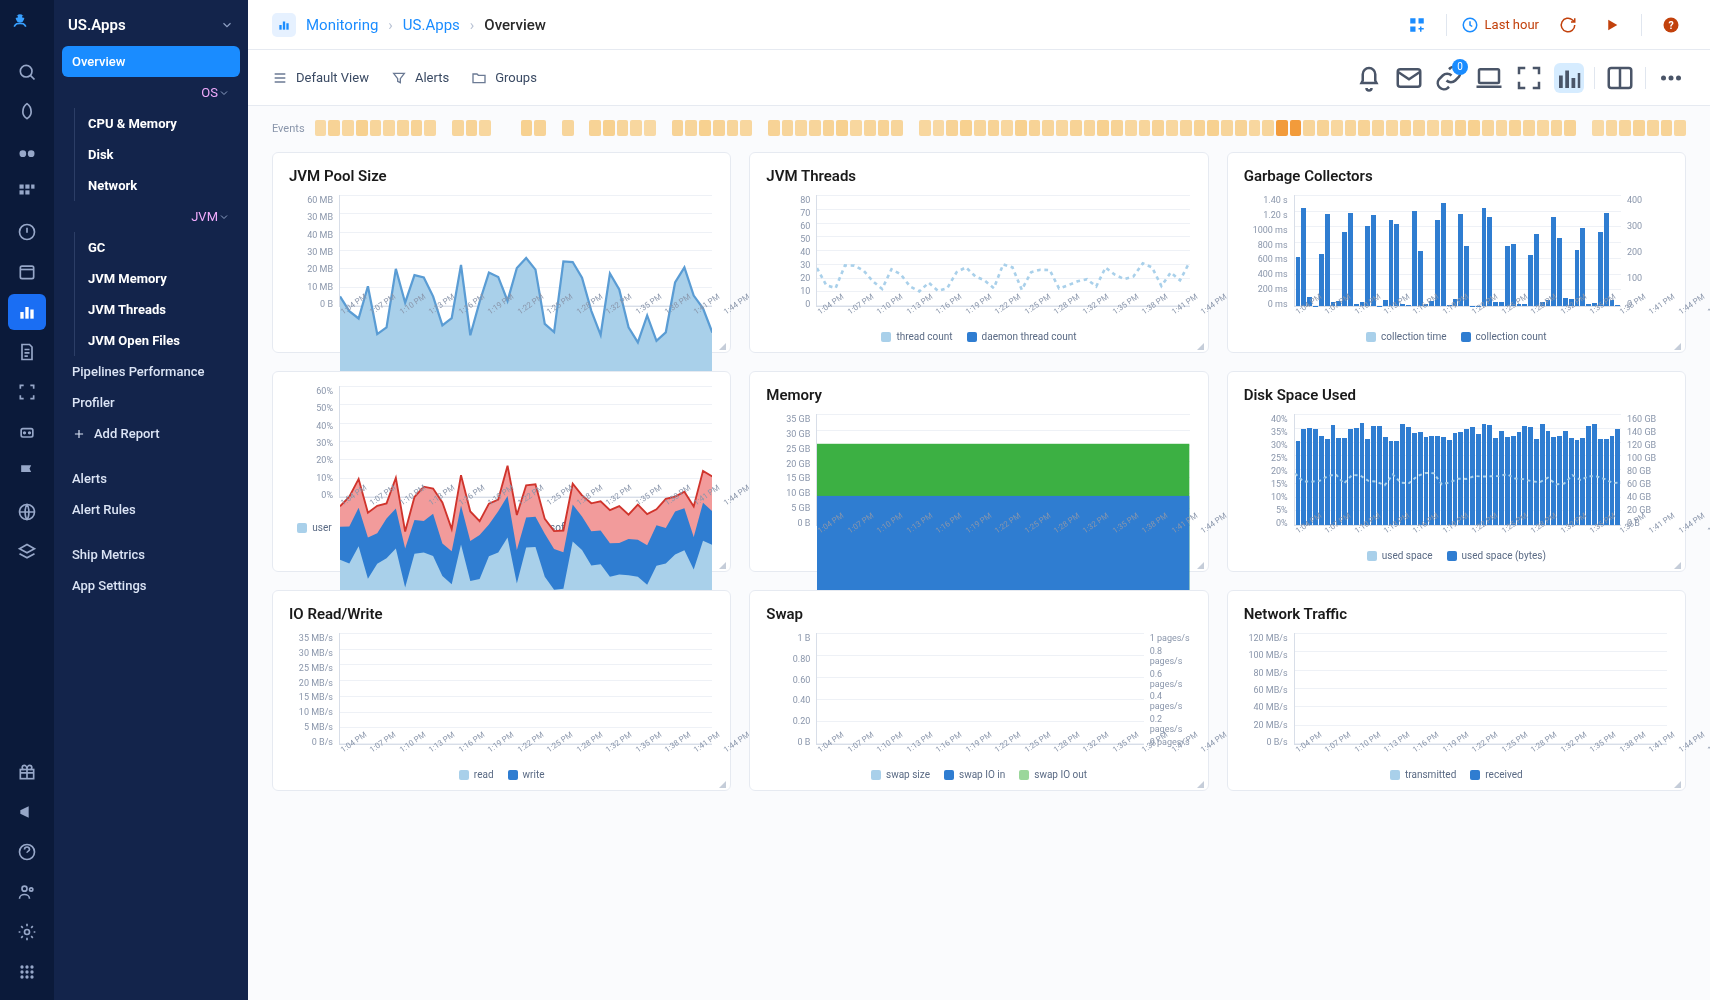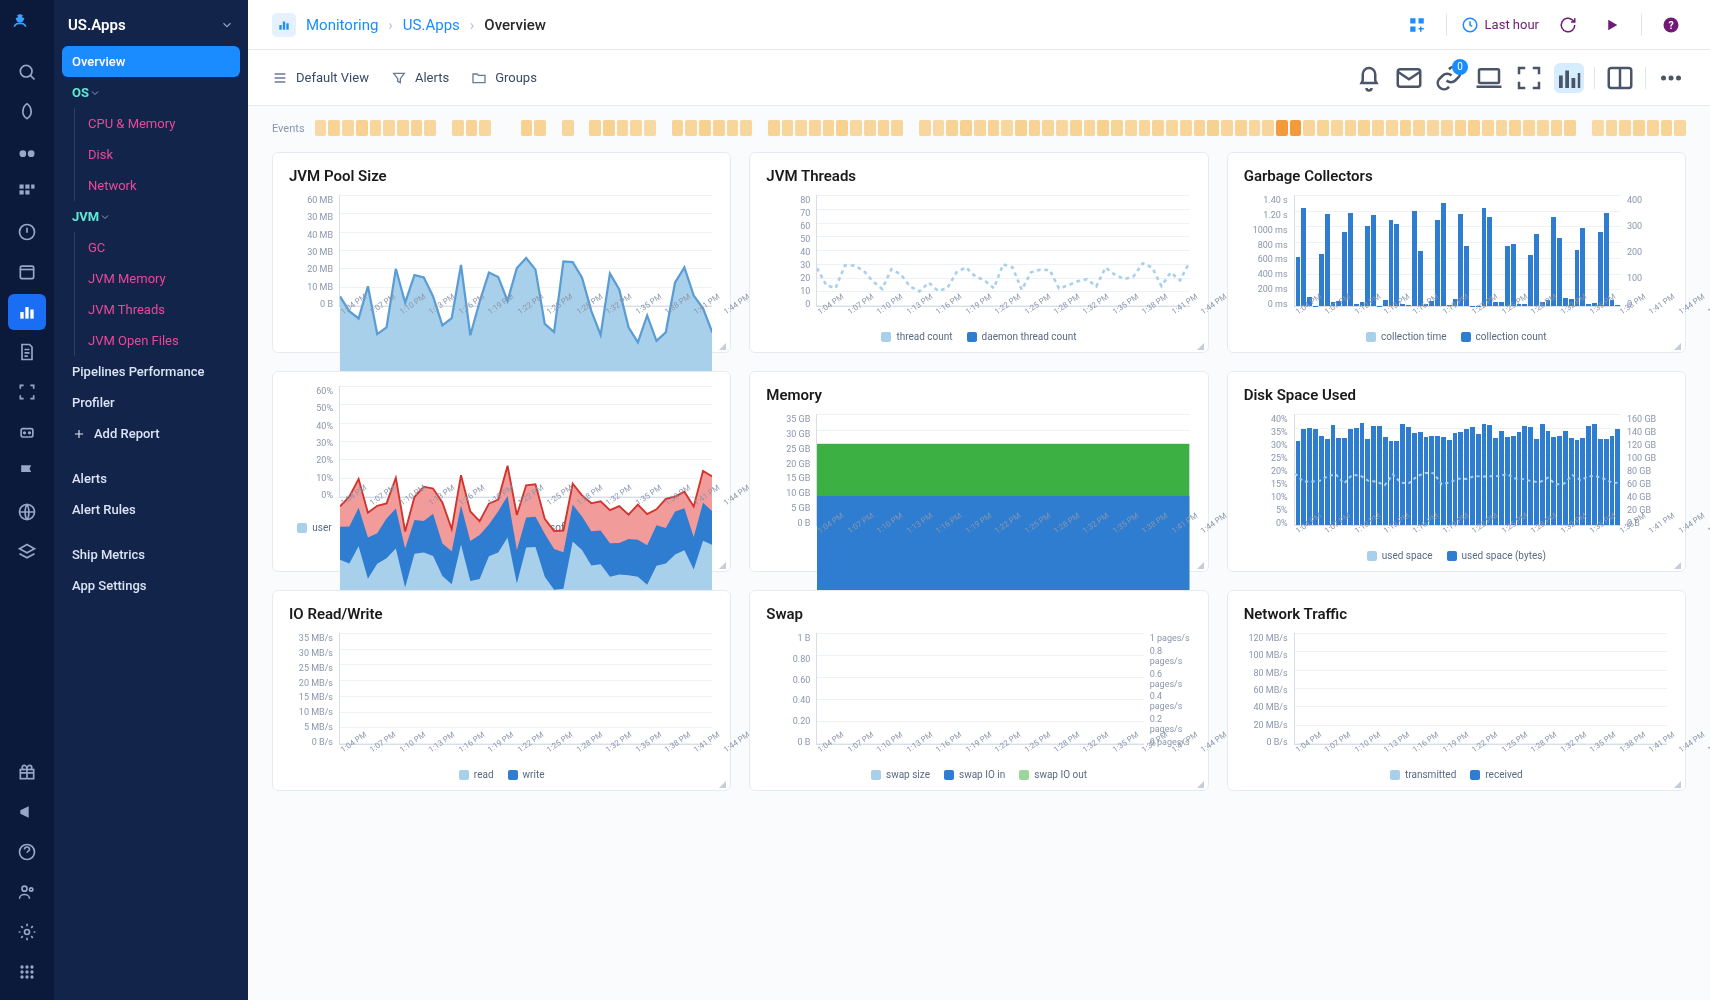--- a/index.html
+++ b/index.html
@@ -12,35 +12,35 @@
   .rail .ico.selected { background: #1a6ef3; color: #fff; }
   .rail .spacer { flex: 1; }
   .rail svg { width: 20px; height: 20px; }
   
   .sidebar { width: 194px; background: #13244b; color: #dbe4f5; display: flex; flex-direction: column; padding-top: 8px; }
   .sb-header { display: flex; align-items: center; justify-content: space-between; padding: 8px 14px 12px; font-size: 15px; font-weight: 600; color: #fff; }
   .sb-header svg { width: 14px; height: 14px; color: #8ea0c4; }
   .nav { display: flex; flex-direction: column; padding: 0 8px; }
   .nav-item { padding: 8px 10px; border-radius: 6px; color: #dbe4f5; cursor: pointer; font-weight: 500; display: flex; align-items: center; gap: 8px; }
   .nav-item.active { background: #1a8cff; color: #fff; }
-  .nav-group-hd { display: flex; align-items: center; justify-content: flex-start; padding: 8px 10px; color: #5eead4; font-weight: 700; cursor: pointer; }
+  .nav-group-hd { display: flex; align-items: center; justify-content: flex-end; padding: 8px 10px; color: #f0abfc; font-weight: 400; cursor: pointer; }
   .nav-group-hd svg { width: 12px; height: 12px; color: #8ea0c4; }
   .nav-sub { padding-left: 16px; }
-  .nav-sub .nav-item { font-weight: 400; color: #ec4899; position: relative; text-align: right; }
+  .nav-sub .nav-item { font-weight: 700; color: #ffffff; position: relative; text-align: right; }
   .nav-sub .nav-item::before { content: ""; position: absolute; left: -4px; top: 0; bottom: 0; width: 1px; background: #2c3e66; }
   .nav-sep { height: 14px; }
   
   .main { flex: 1; display: flex; flex-direction: column; background: #fafbfd; min-width: 0; }
   .topbar { height: 50px; display: flex; align-items: center; padding: 0 24px; border-bottom: 1px solid #e6eaf1; background: #fff; }
   .crumbs { display: flex; align-items: center; gap: 10px; font-size: 15px; }
   .crumbs a { color: #1a8cff; text-decoration: none; }
   .crumbs .sep { color: #b8c2d4; }
   .crumbs .current { color: #2a2a2a; font-weight: 500; }
   .crumb-ico { width: 24px; height: 24px; border-radius: 5px; background: #e6f1ff; color: #1a8cff; display: flex; align-items: center; justify-content: center; }
-  .topright { margin-left: auto; display: flex; align-items: center; gap: 14px; color: #701a75; }
+  .topright { margin-left: auto; display: flex; align-items: center; gap: 14px; color: #c2410c; }
   .topright .lbl { display: flex; align-items: center; gap: 6px; }
   .topright svg { width: 18px; height: 18px; }
   .vdiv { width: 1px; height: 22px; background: #e0e6ef; }
   .btnico { width: 30px; height: 30px; display: flex; align-items: center; justify-content: center; border-radius: 6px; cursor: pointer; }
   .btnico.accent { color: #1a8cff; }
   .btnico.hl { background: #d6ecff; color: #1a8cff; }
   
   .viewbar { height: 56px; display: flex; align-items: center; padding: 0 24px; gap: 22px; border-bottom: 1px solid #e6eaf1; background: #fff; }
   .vb-item { display: flex; align-items: center; gap: 8px; color: #3a4a63; cursor: pointer; }
   .vb-item svg { width: 16px; height: 16px; color: #6b7a94; }

